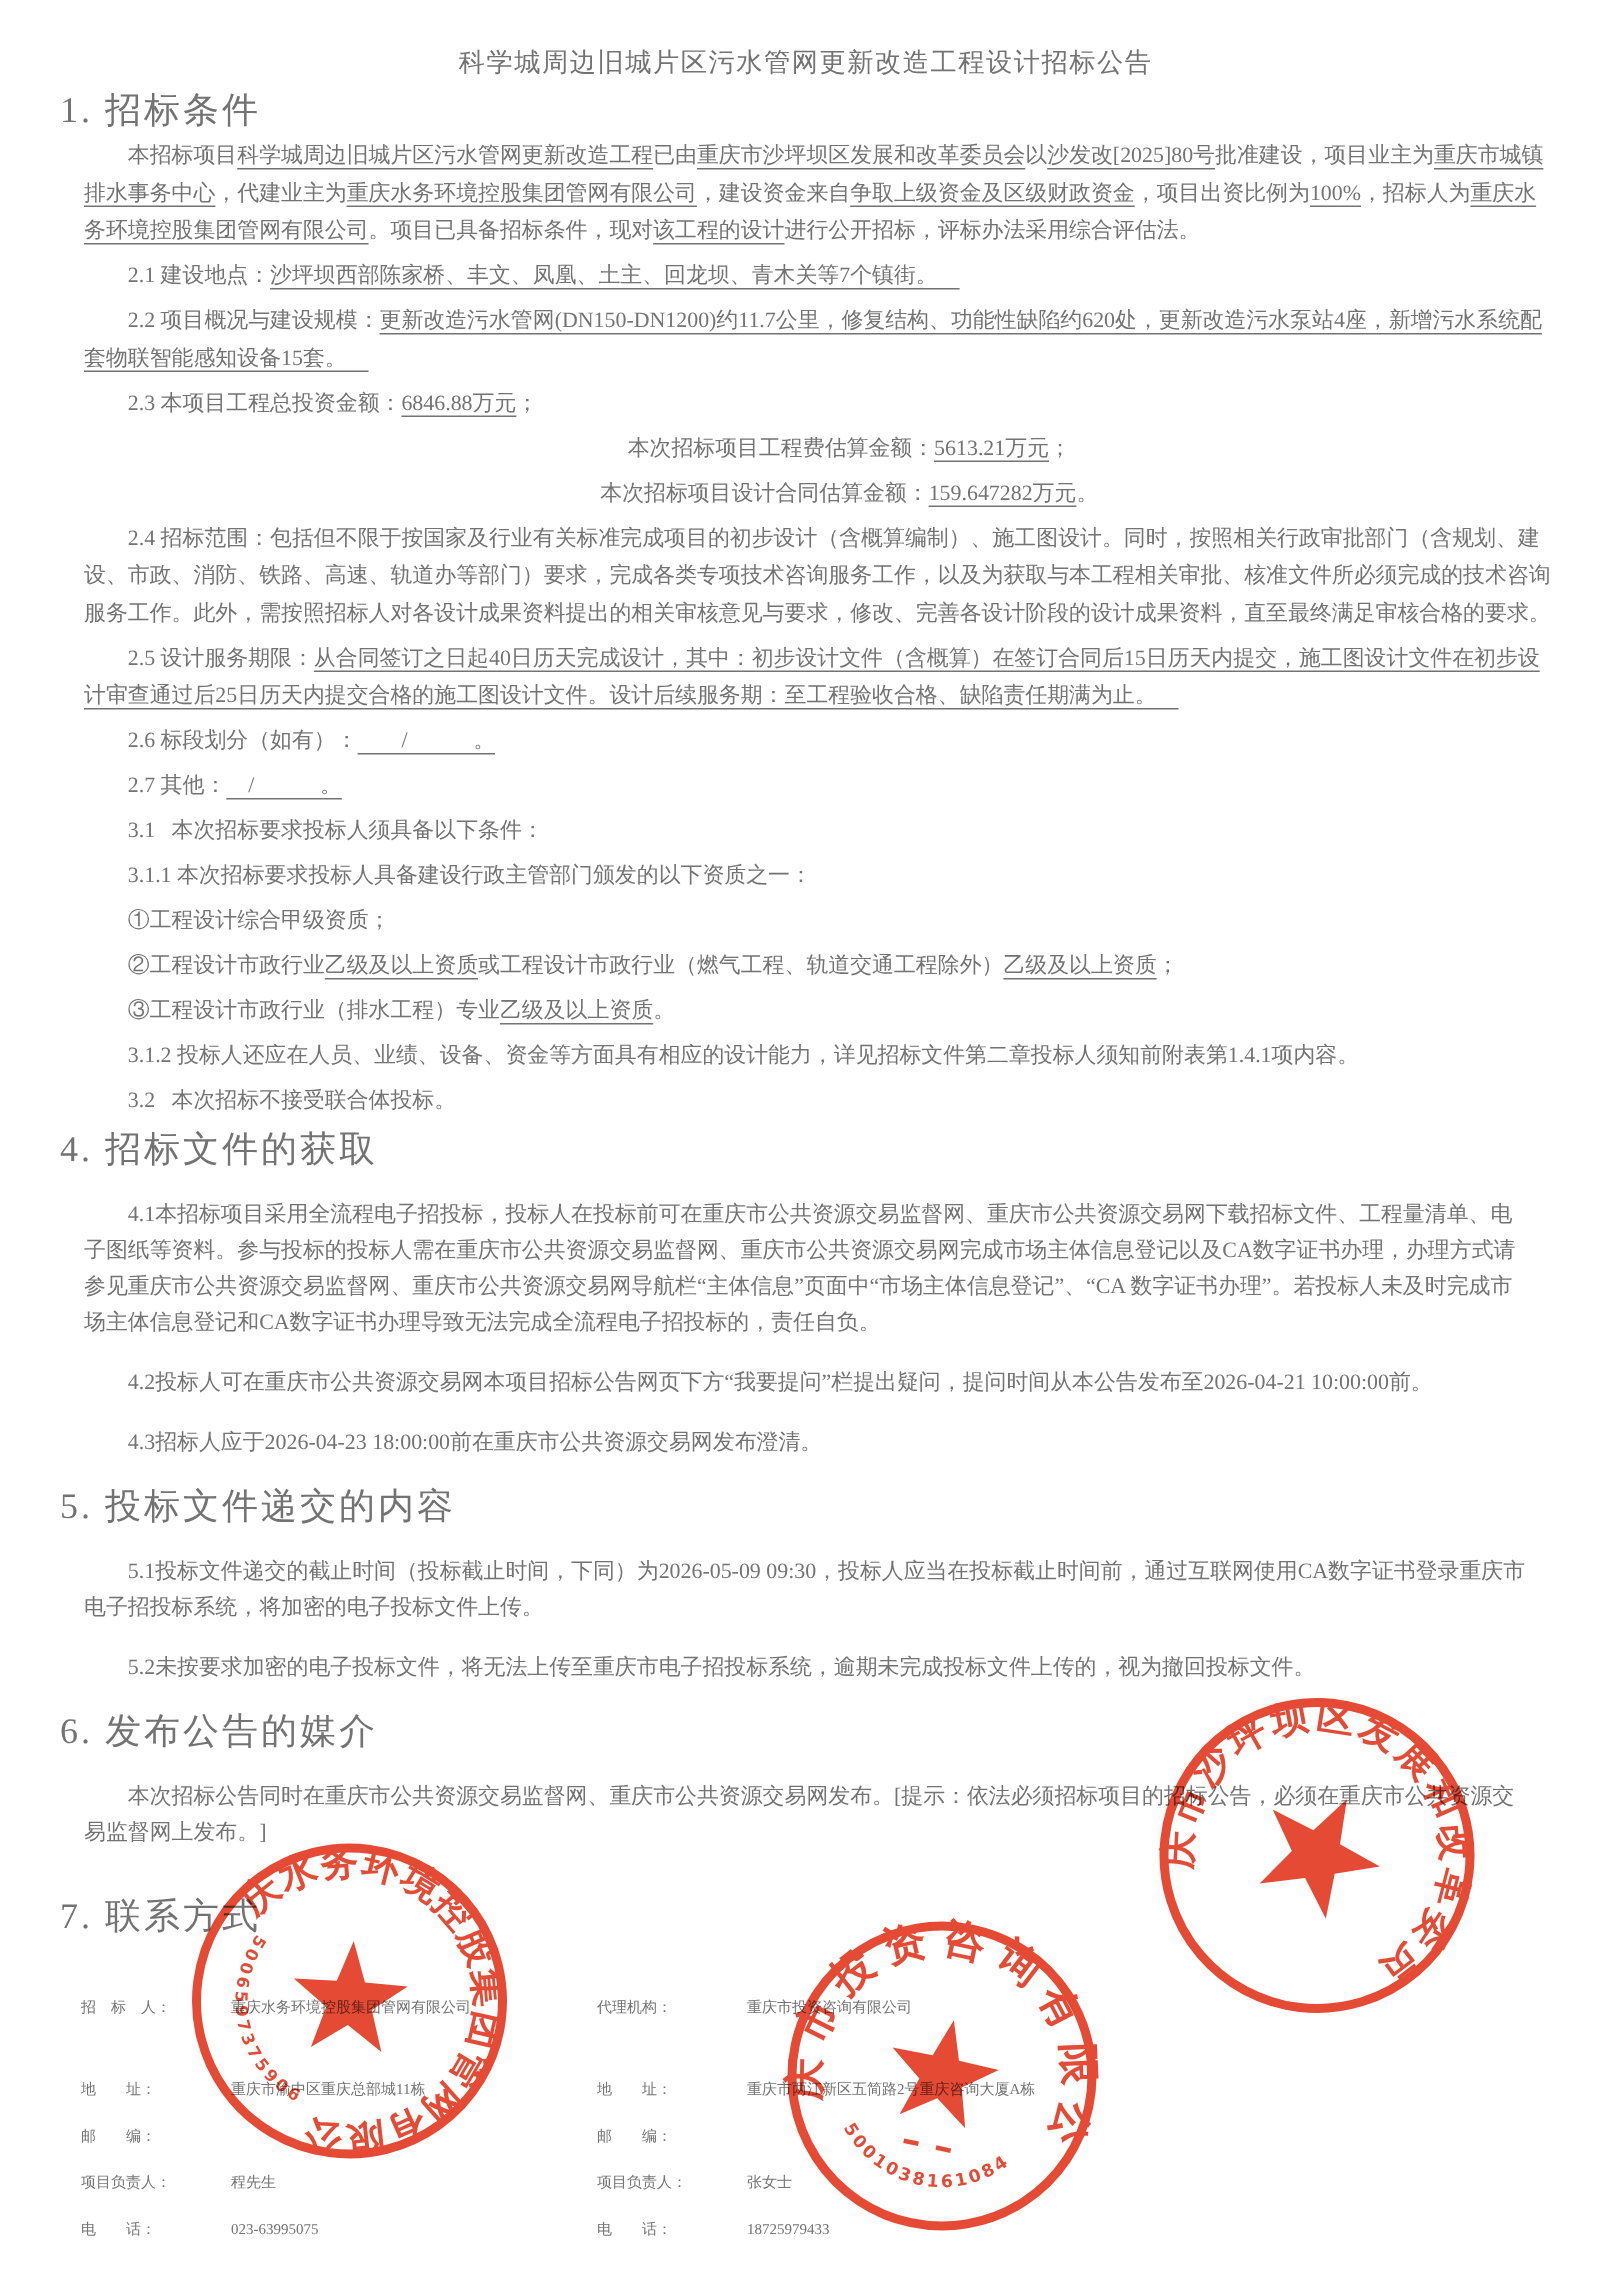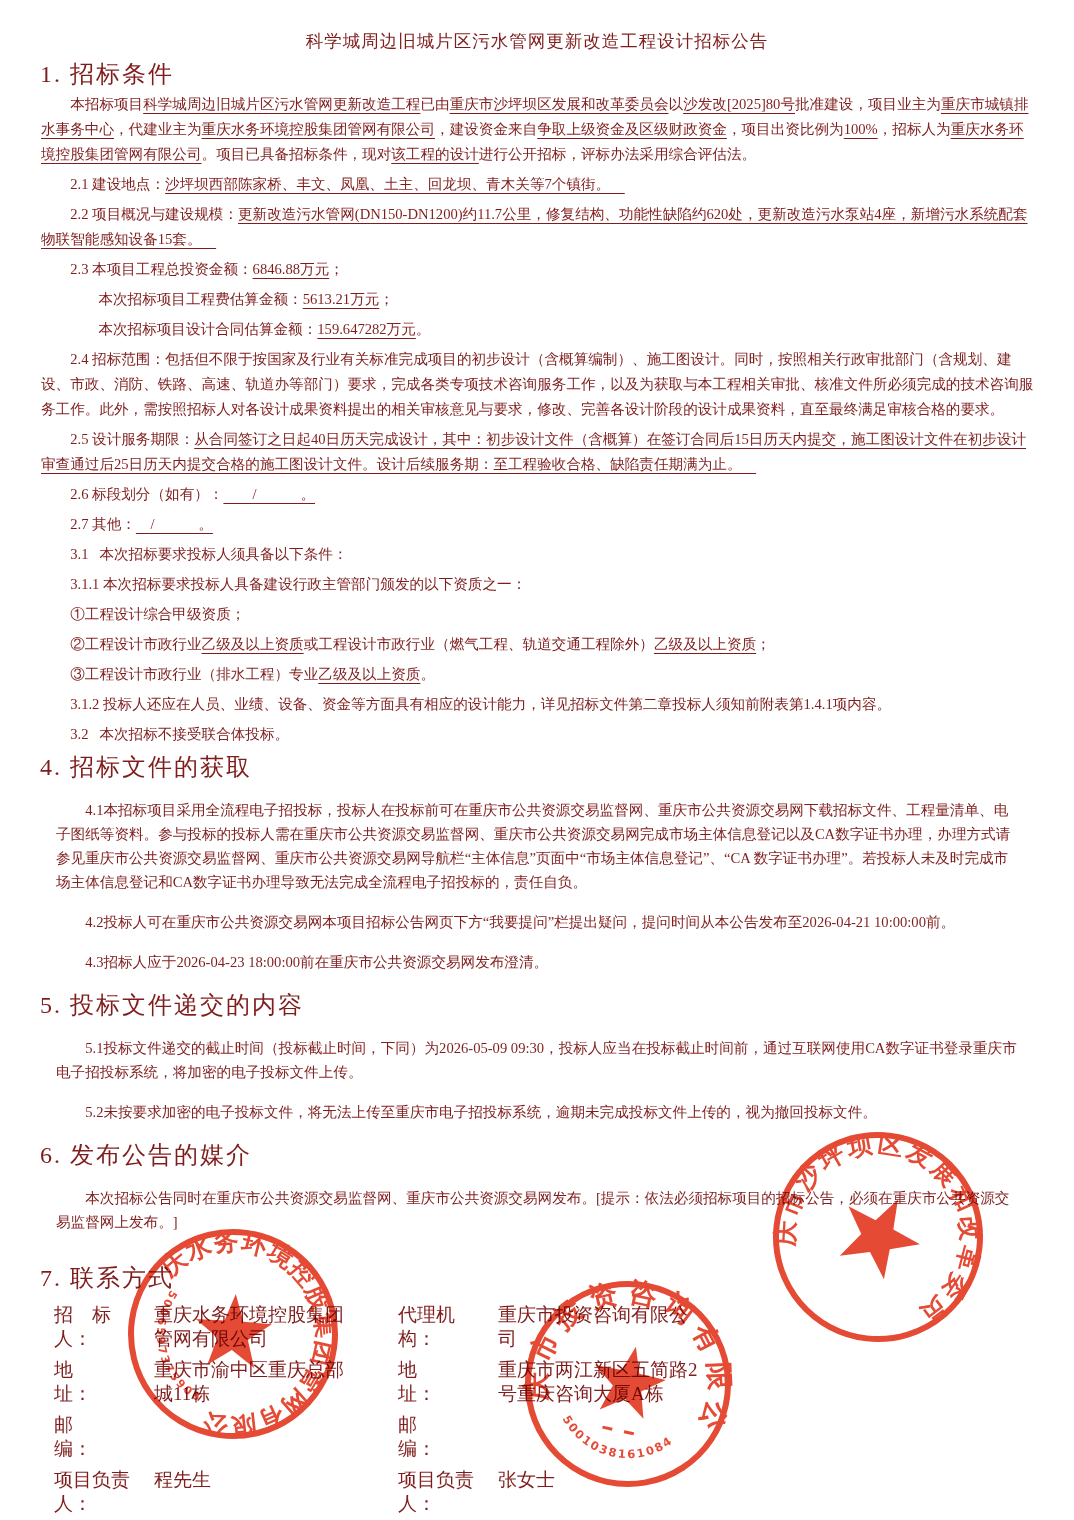--- a/index.html
+++ b/index.html
@@ -1,30 +1,30 @@
 <!DOCTYPE html>
 <html><head>
 <meta charset="utf-8">
 <style>
   html,body{margin:0;padding:0;background:#888;}
   .page{position:relative;width:1074px;height:1520px;background:#ffffff;overflow:hidden;
-        font-family:"Liberation Serif","DejaVu Serif",serif;color:#7f1d1d;}
+        font-family:"Liberation Serif","DejaVu Serif",serif;color:#737373;}
   .content{position:absolute;left:40px;top:28px;width:994px;}
   .doc-title{text-align:center;font-size:17.5px;line-height:26px;letter-spacing:1px;margin:0 0 4px 0;font-weight:normal;}
   .blk{font-size:14.6px;line-height:25px;white-space:pre-wrap;}
   .blk.h{font-size:24px;line-height:30px;margin:5px 0 3px 0;letter-spacing:2px;}
-  .blk.p{text-indent:2em;margin:0 0 5px 1px;}
-  .blk.p3{text-indent:4em;margin:0 0 5px 0;}
+  .blk.p{text-indent:2em;margin:0 0 5px 16px;}
+  .blk.p3{text-indent:4em;margin:0 0 5px 0;text-align:center;}
   .blk.pt{text-indent:2em;margin:16px;line-height:24px;}
   .u{text-decoration:underline;text-underline-offset:4px;text-decoration-thickness:1px;}
   .pinned{position:absolute;left:40px;top:1258px;width:994px;}
   .contact{display:flex;gap:20px;padding-left:14px;margin-top:10px;}
   .ccol{width:318px;}
   .ccol.right{width:330px;margin-left:6px;}
-  .crow{display:flex;align-items:flex-start;margin-bottom:7px;font-size:19px;line-height:24px;}
+  .crow{display:flex;align-items:flex-end;margin-bottom:7px;font-size:10px;line-height:24px;}
   .crow.tall{min-height:48px;}
   .clabel{flex:0 0 92px;white-space:pre-wrap;}
   .cvalue{width:200px;margin-left:8px;white-space:pre-wrap;}
   .stamp{position:absolute;mix-blend-mode:multiply;opacity:0.9;pointer-events:none;}
   .sealtext{font-family:"Liberation Serif","DejaVu Serif",serif;font-weight:bold;}
   .sealnum{font-family:"DejaVu Sans","Liberation Sans",sans-serif;font-weight:bold;}
 </style>
 </head>
 <body>
 

